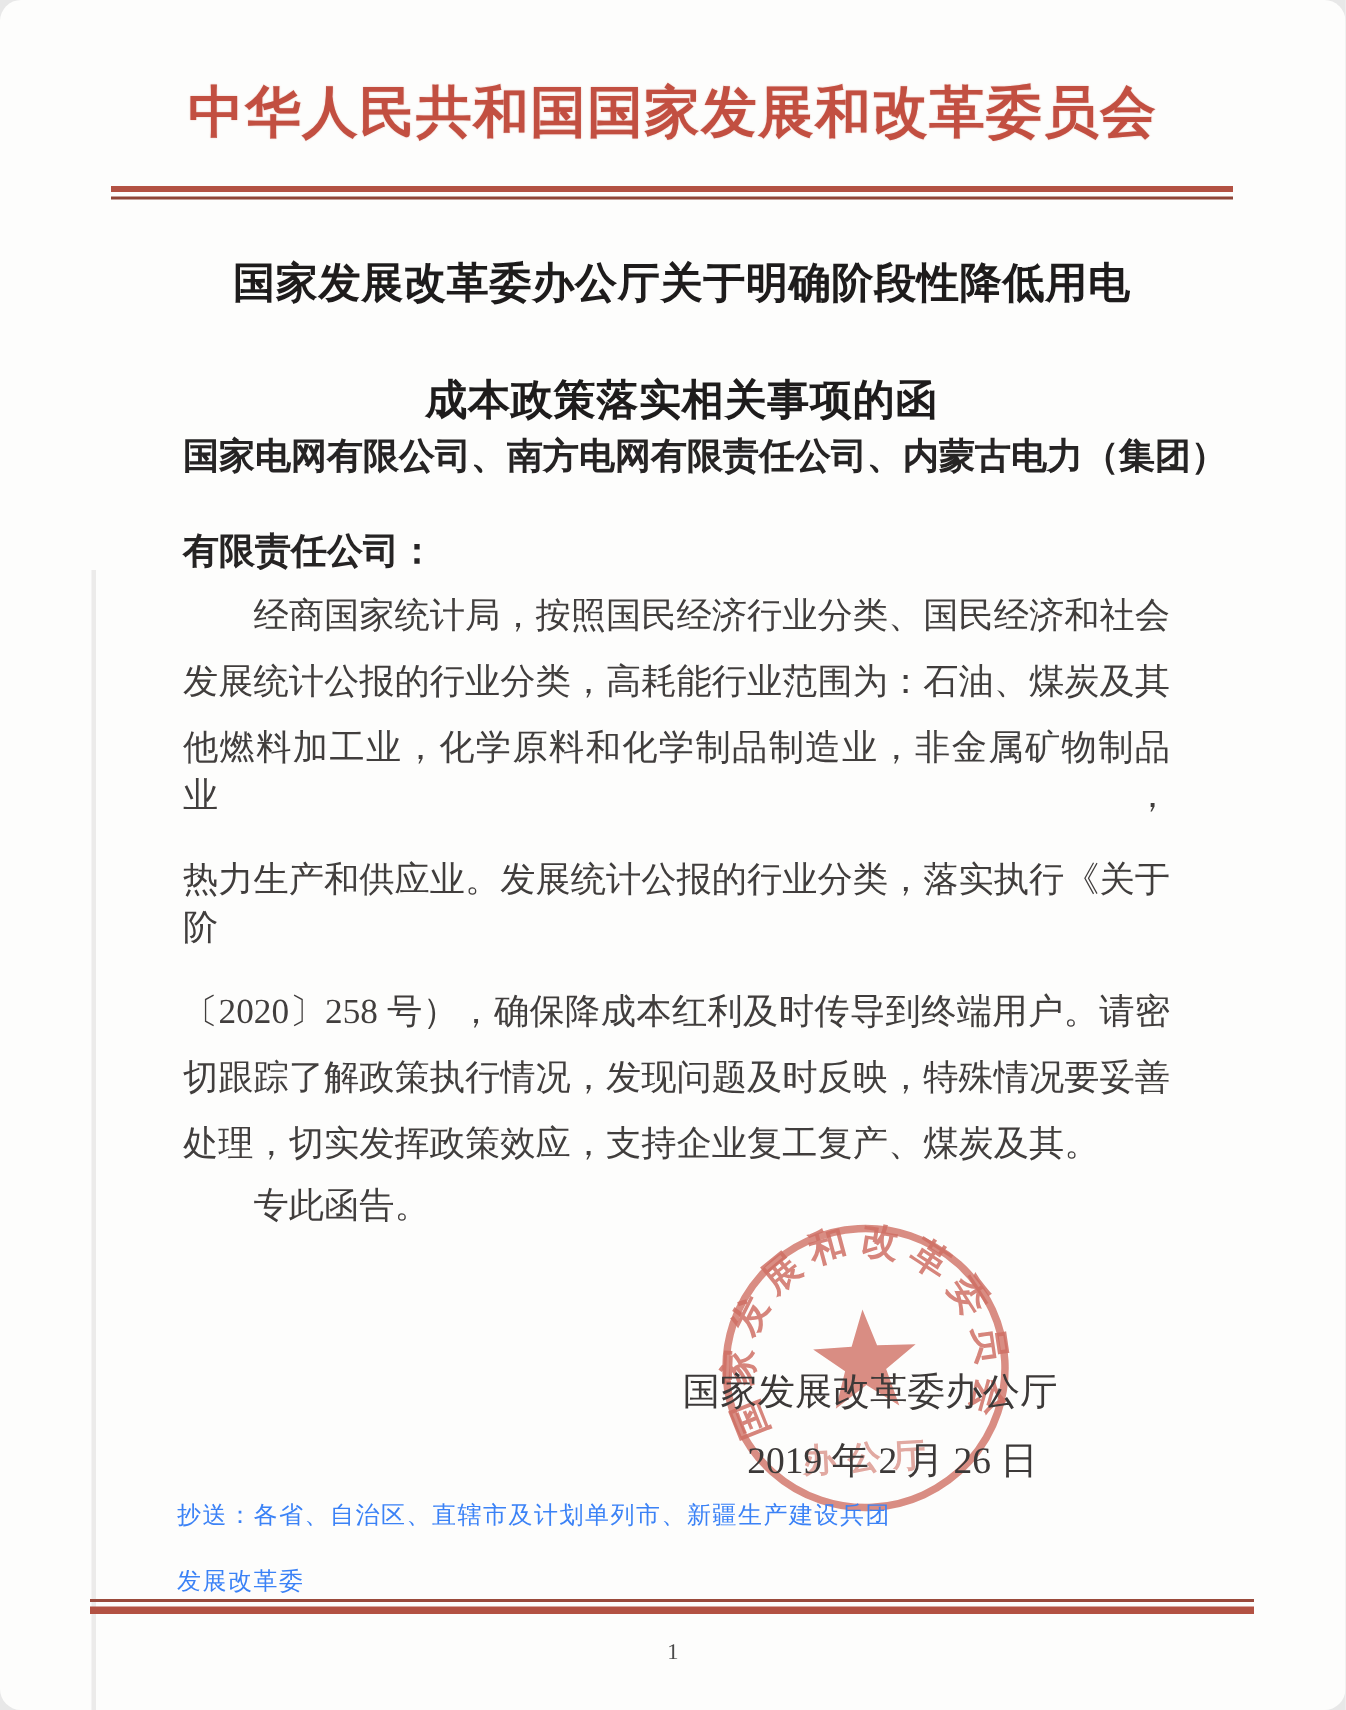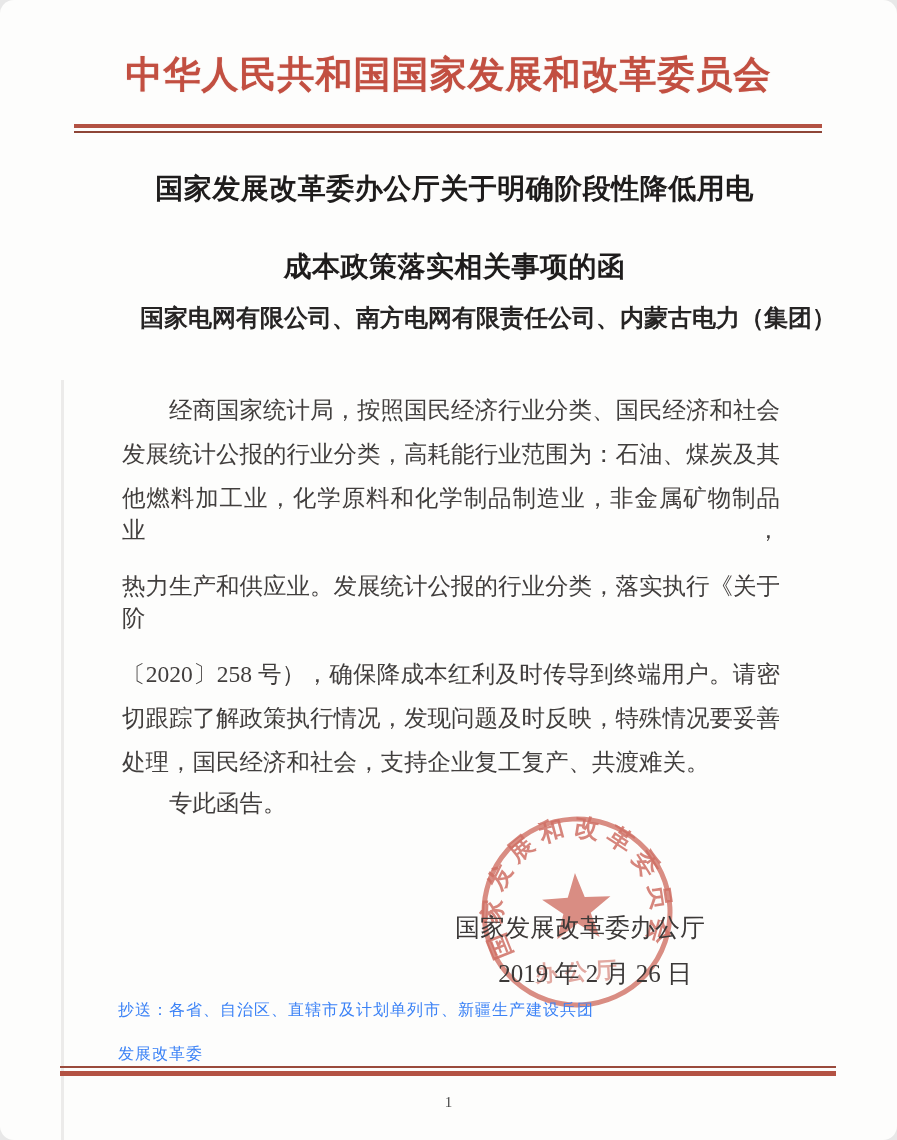--- a/index.html
+++ b/index.html
@@ -63,21 +63,21 @@
   .doc-title.l2 { top: 228px; margin-top: 20px; }
 
   .recipients {
     position: absolute;
     left: 122px;
     width: 700px;
     font-size: 24px;
     font-weight: bold;
     color: #262424;
   }
-  .recipients.l1 { top: 302px; margin-left: 18px; }
+  .recipients.l1 { top: 288px; }
   .recipients.l2 { top: 351px; }
 
   .body-line {
     position: absolute;
     left: 122px;
     width: 658px;
     font-size: 23.5px;
     color: #413e3d;
     white-space: nowrap;
     overflow: visible;
@@ -167,28 +167,29 @@
   <div class="header-rule">
     <div class="thick"></div>
     <div class="gap"></div>
     <div class="thin"></div>
   </div>
 
   <div class="doc-title l1">国家发展改革委办公厅关于明确阶段性降低用电</div>
   <div class="doc-title l2">成本政策落实相关事项的函</div>
 
   <div class="recipients l1">国家电网有限公司、南方电网有限责任公司、内蒙古电力（集团）</div>
+  <div class="recipients l2">有限责任公司：</div>
 
   <div class="body-line just indent" style="top:394px">经商国家统计局，按照国民经济行业分类、国民经济和社会</div>
   <div class="body-line just" style="top:438px">发展统计公报的行业分类，高耗能行业范围为：石油、煤炭及其</div>
   <div class="body-line just" style="top:482px">他燃料加工业，化学原料和化学制品制造业，非金属矿物制品业，</div>
   <div class="body-line just" style="top:570px">热力生产和供应业。发展统计公报的行业分类，落实执行《关于阶</div>
   <div class="body-line just" style="top:658px">〔2020〕258 号），确保降成本红利及时传导到终端用户。请密</div>
   <div class="body-line just" style="top:702px">切跟踪了解政策执行情况，发现问题及时反映，特殊情况要妥善</div>
-  <div class="body-line" style="top:746px">处理，国民经济和社会，支持企业复工复产、共渡难关。</div>
+  <div class="body-line" style="top:746px">处理，切实发挥政策效应，支持企业复工复产、煤炭及其。</div>
 
   <div class="closing">专此函告。</div>
 
   <svg class="seal" viewBox="0 0 200 200">
     <circle cx="100" cy="100" r="93" fill="none" stroke="#c9574a" stroke-width="5" opacity="0.8"></circle>
     <defs>
       <path id="sealArc" d="M 28.6 125.8 A 76 76 0 1 1 171.4 125.8" fill="none"></path>
     </defs>
     <text font-size="25" fill="#c9574a" opacity="0.85" letter-spacing="7" font-family="Liberation Serif, DejaVu Serif, serif" font-weight="bold">
       <textPath href="#sealArc" startOffset="50%" text-anchor="middle">国家发展和改革委员会</textPath>

